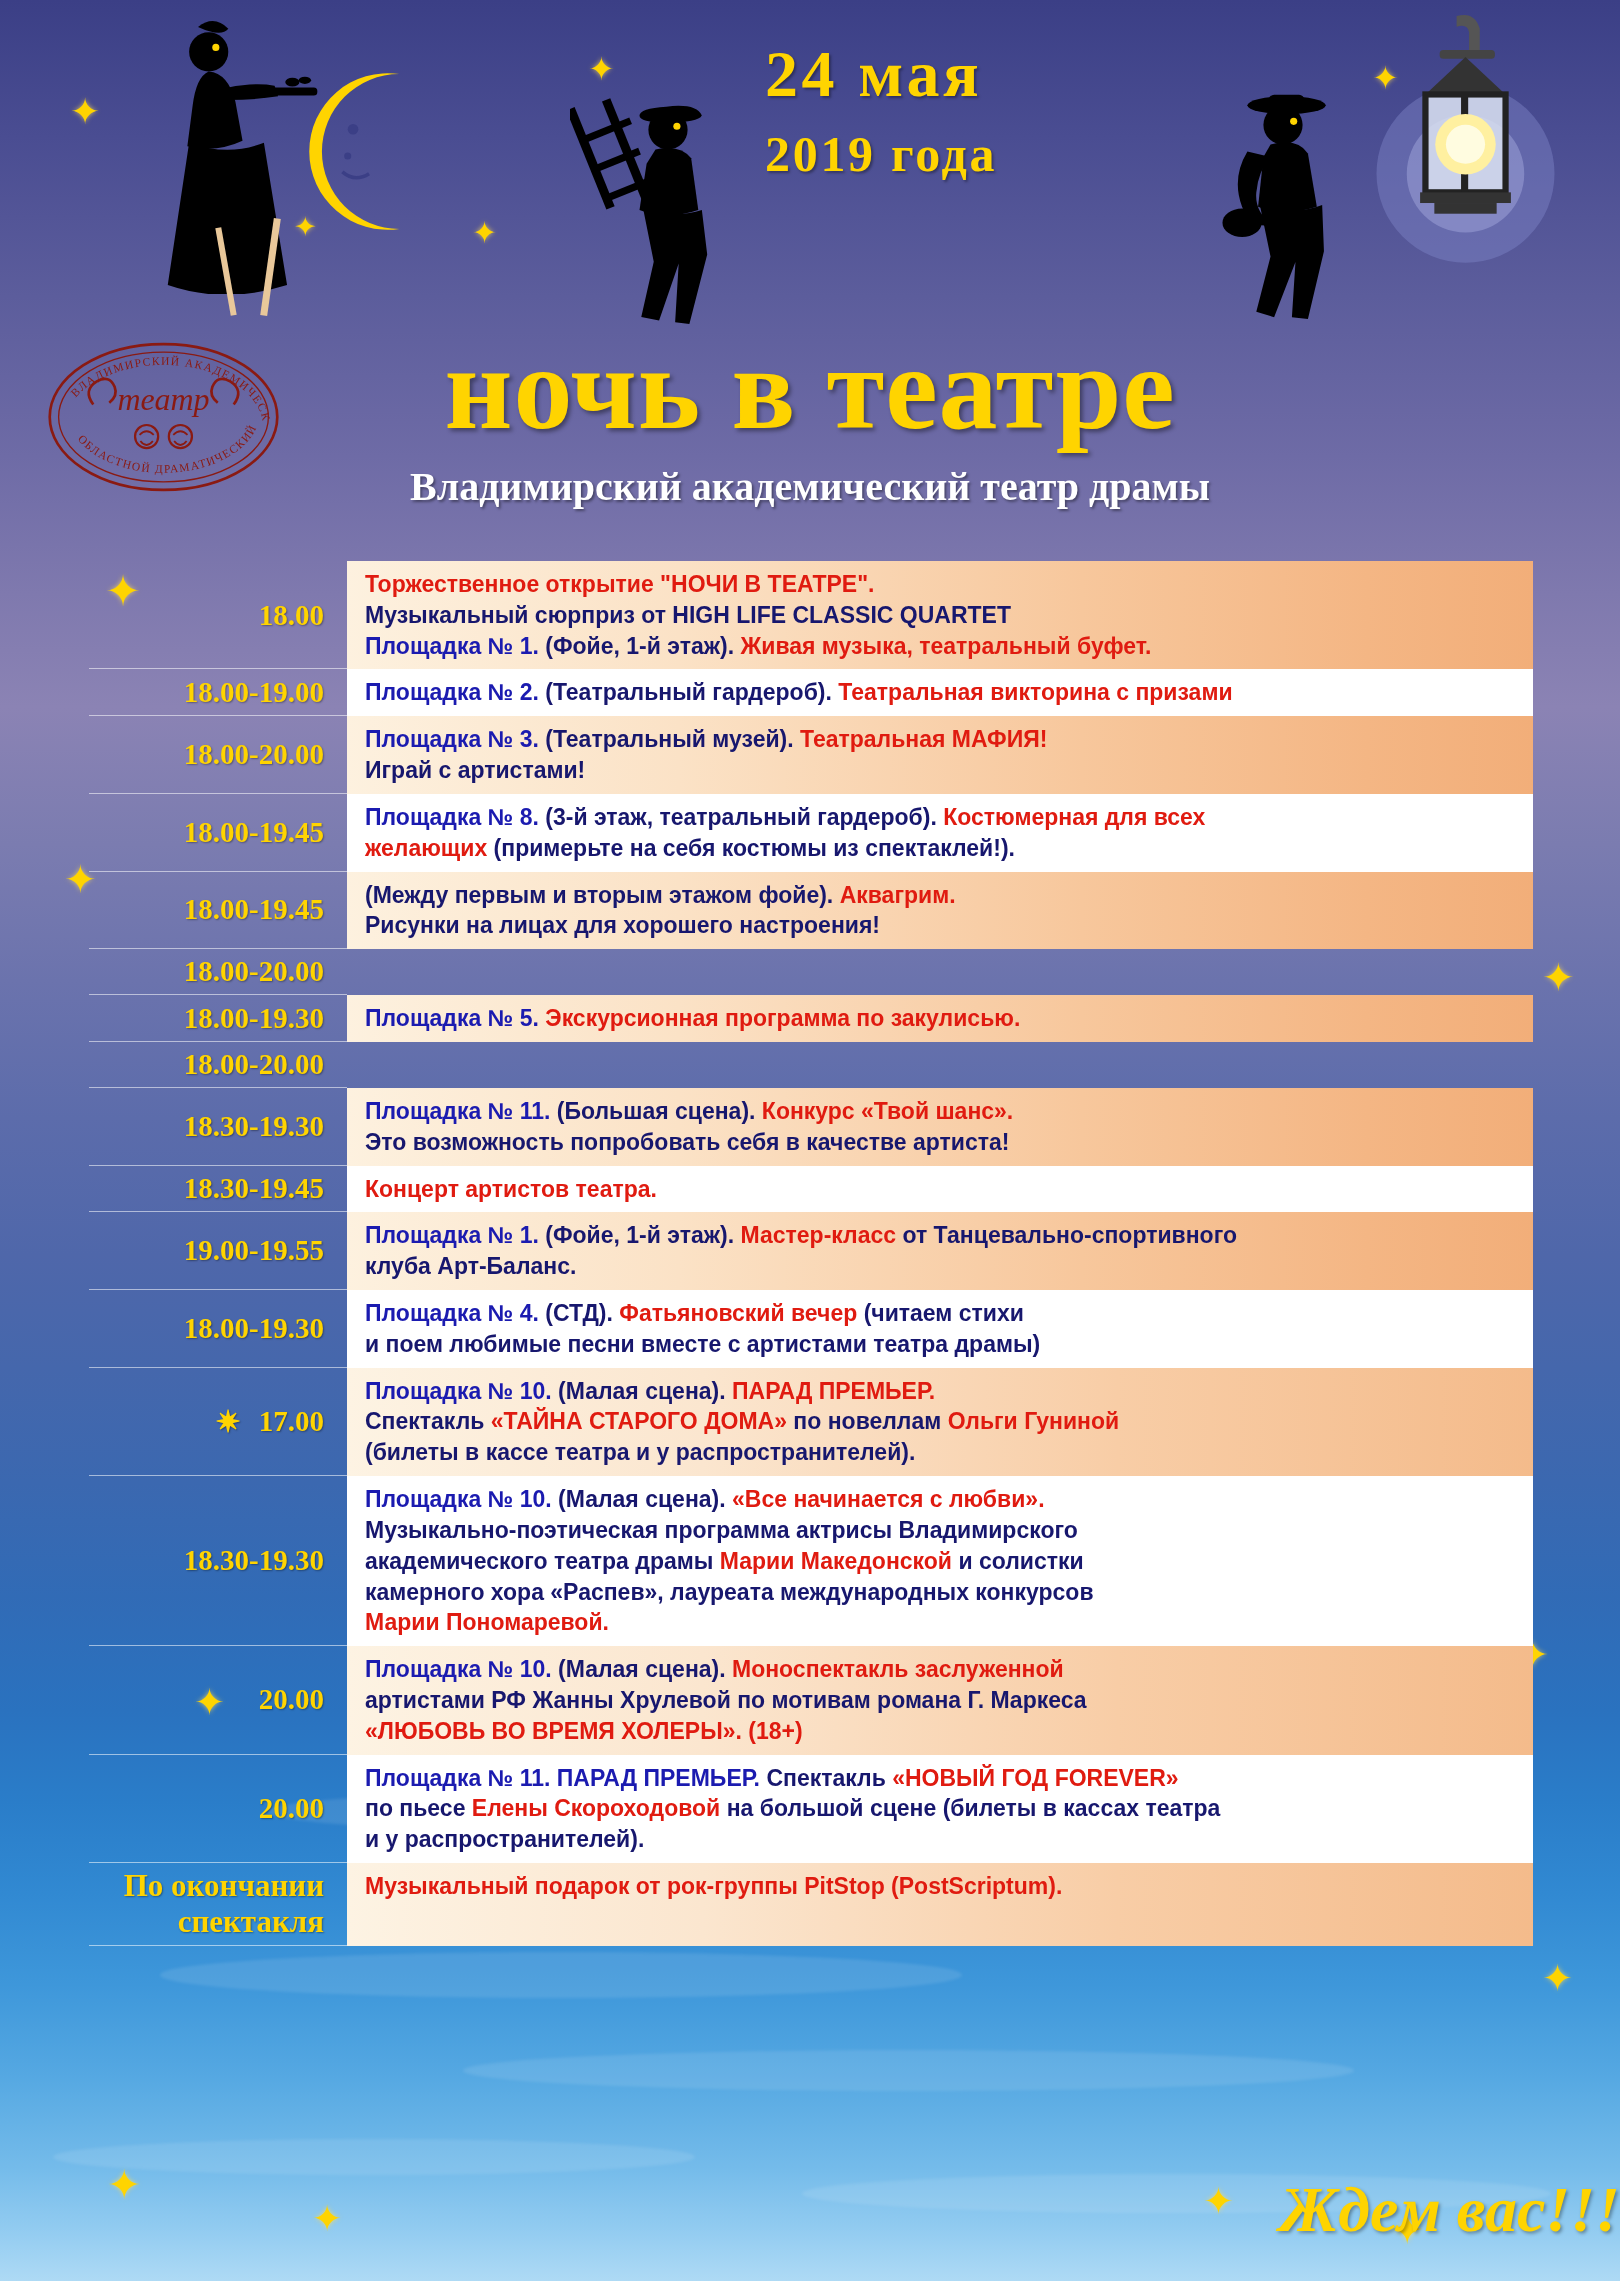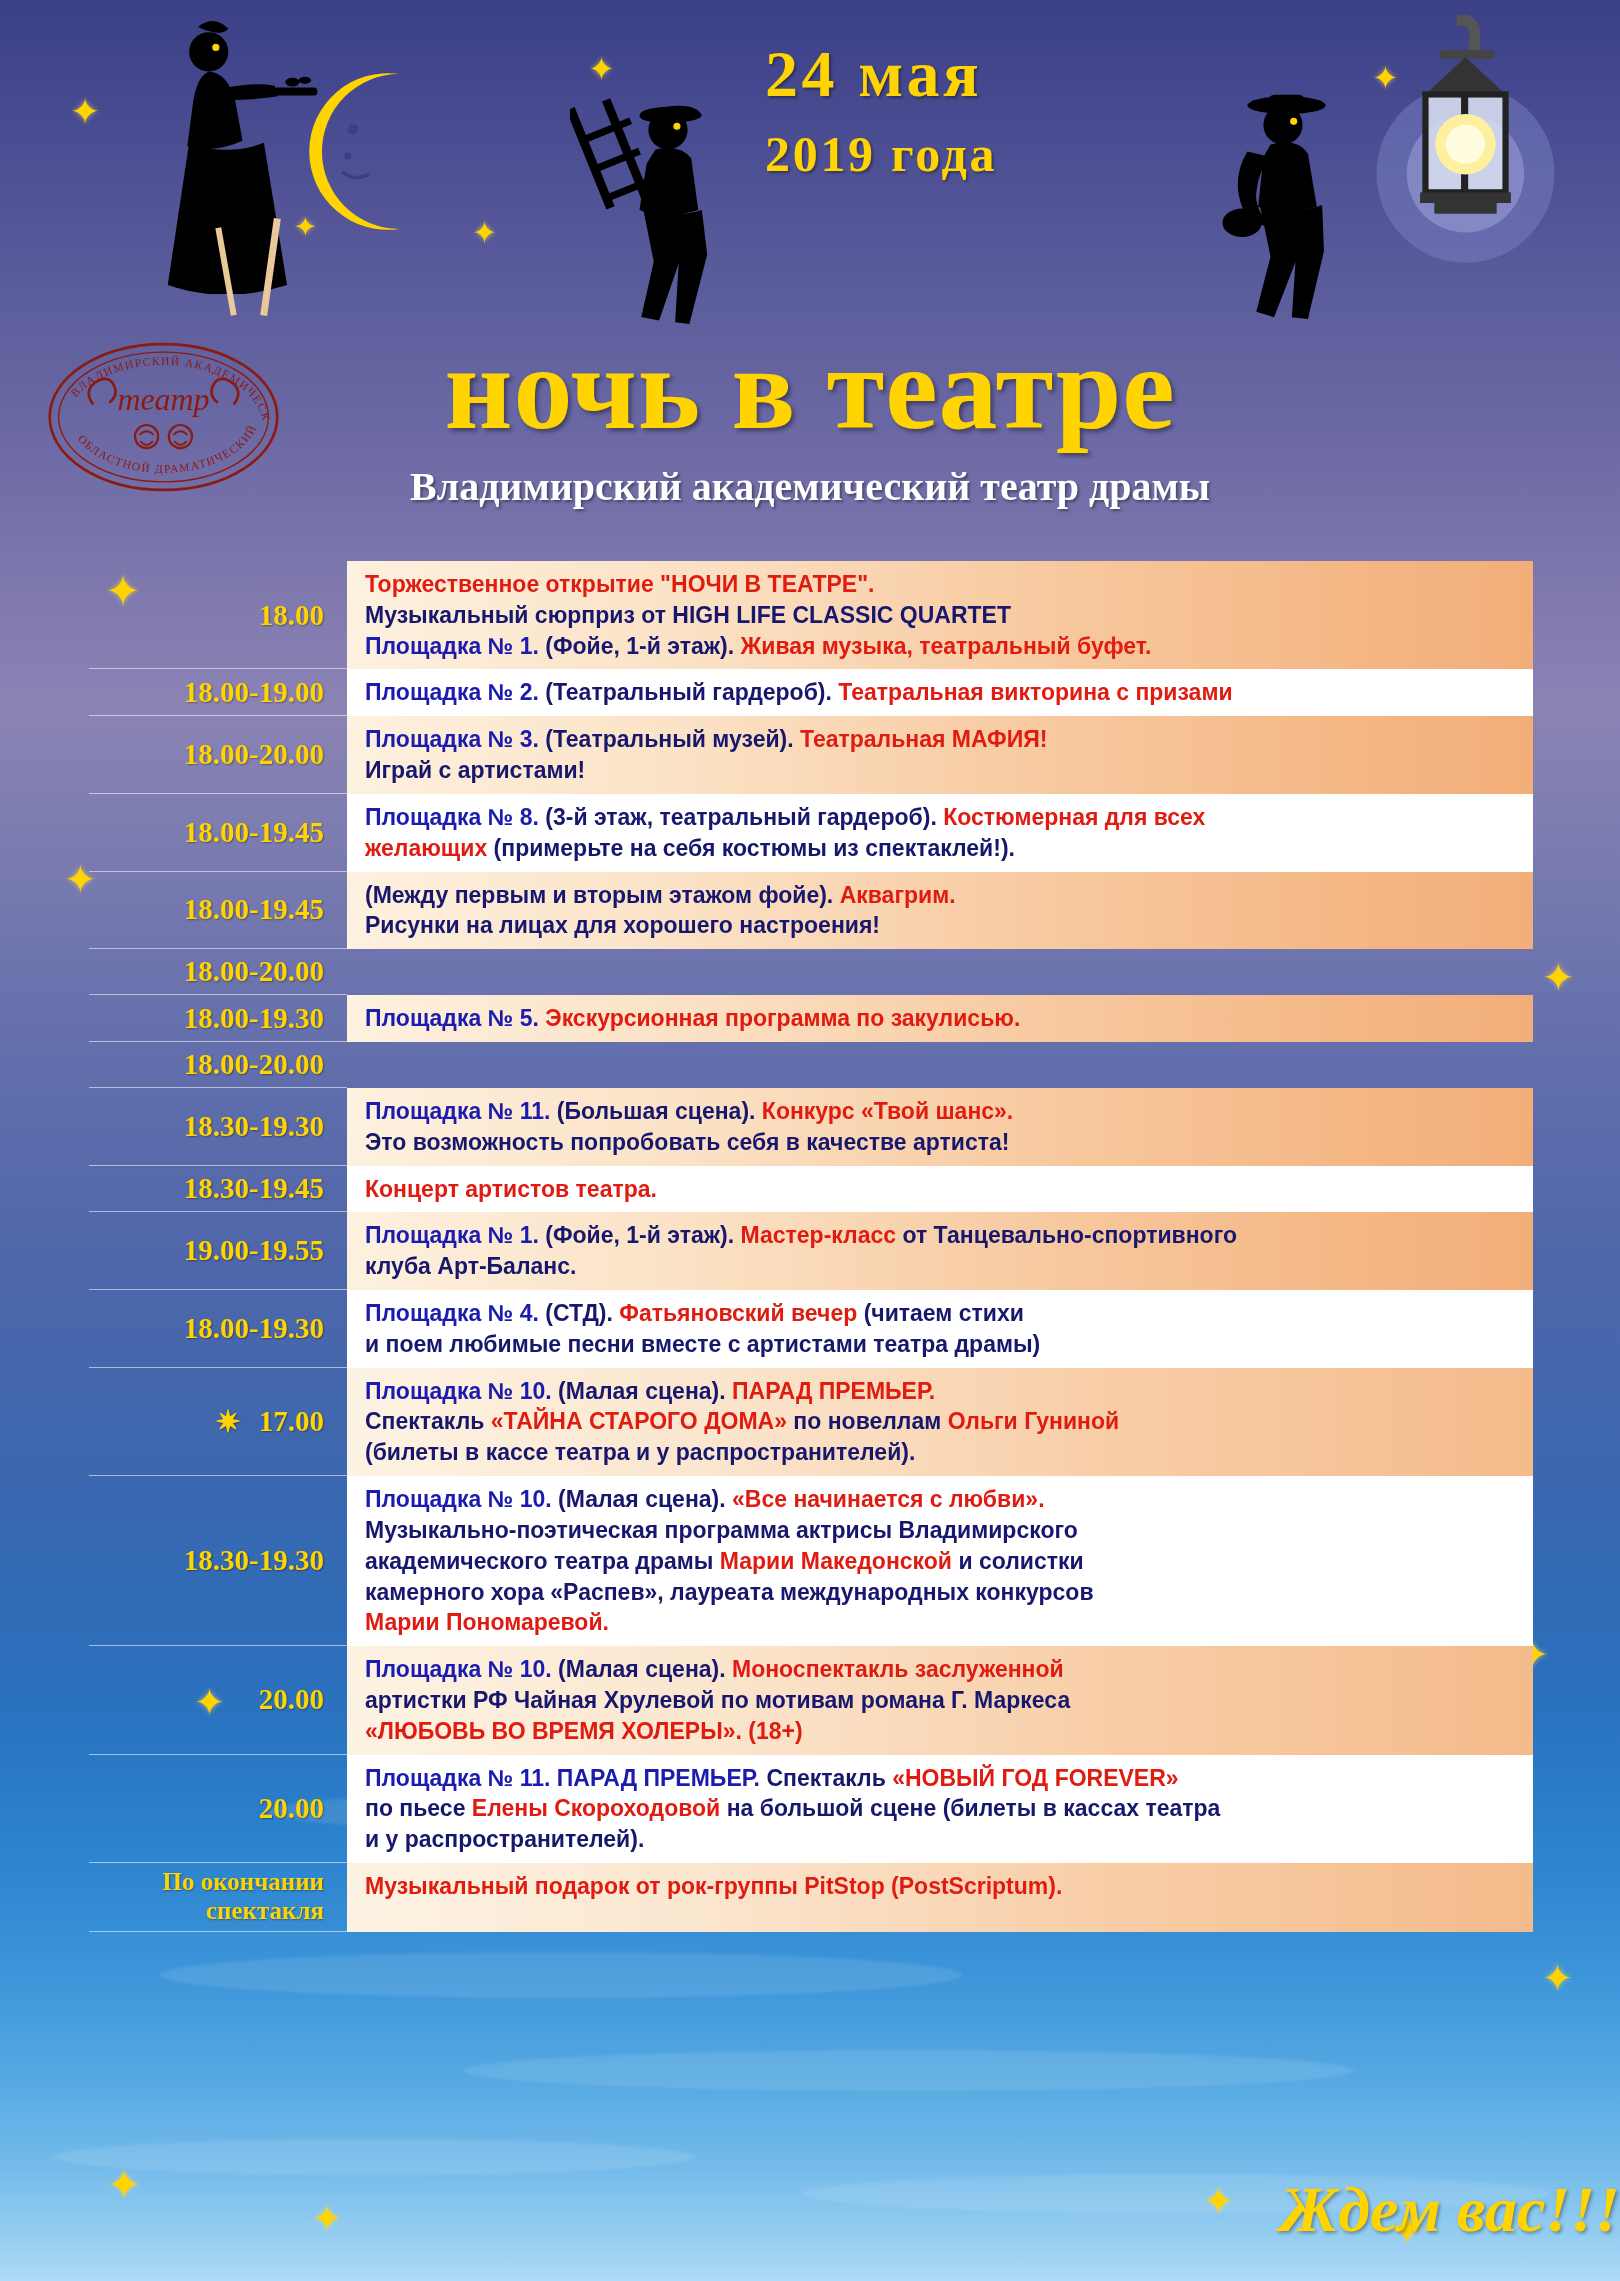--- a/index.html
+++ b/index.html
@@ -445,37 +445,37 @@
           <span class="ln"><span class="plain">камерного хора «Распев», лауреата международных конкурсов</span></span>
           <span class="ln"><span class="hl">Марии Пономаревой.</span></span>
         </div>
       </div>
       <div class="row">
         <div class="time">
           <span>20.00</span>
         </div>
         <div class="desc g-peach2">
           <span class="ln"><span class="venue">Площадка № 10. </span><span class="plain">(Малая сцена).  </span><span class="hl">Моноспектакль заслуженной</span></span>
-          <span class="ln"><span class="plain">артистки РФ Чайная Хрулевой по мотивам романа Г. Маркеса</span></span>
+          <span class="ln"><span class="plain">артистами РФ Жанны Хрулевой по мотивам романа Г. Маркеса</span></span>
           <span class="ln"><span class="hl">«ЛЮБОВЬ ВО ВРЕМЯ ХОЛЕРЫ». (18+)</span></span>
         </div>
       </div>
       <div class="row">
         <div class="time">
           <span>20.00</span>
         </div>
         <div class="desc g-white">
           <span class="ln"><span class="venue">Площадка № 11. ПАРАД ПРЕМЬЕР.  </span><span class="plain">Спектакль </span><span class="hl">«НОВЫЙ ГОД FOREVER»</span></span>
           <span class="ln"><span class="plain">по пьесе </span><span class="hl">Елены Скороходовой </span><span class="plain">на большой сцене (билеты в кассах театра</span></span>
           <span class="ln"><span class="plain">и у распространителей).</span></span>
         </div>
       </div>
       <div class="row">
         <div class="time">
-          <span style="font-size: 25px; line-height: 1.15; white-space: pre-line; text-align: right;">По  окончании
+          <span style="font-size: 31px; line-height: 1.15; white-space: pre-line; text-align: right;">По  окончании
 спектакля</span>
         </div>
         <div class="desc g-peach2">
           <span class="ln"><span class="hl">Музыкальный подарок от рок-группы PitStop (PostScriptum).</span></span>
         </div>
       </div>
     </div>
 
   <div class="footer">Ждем вас!!!</div>
 </div>

